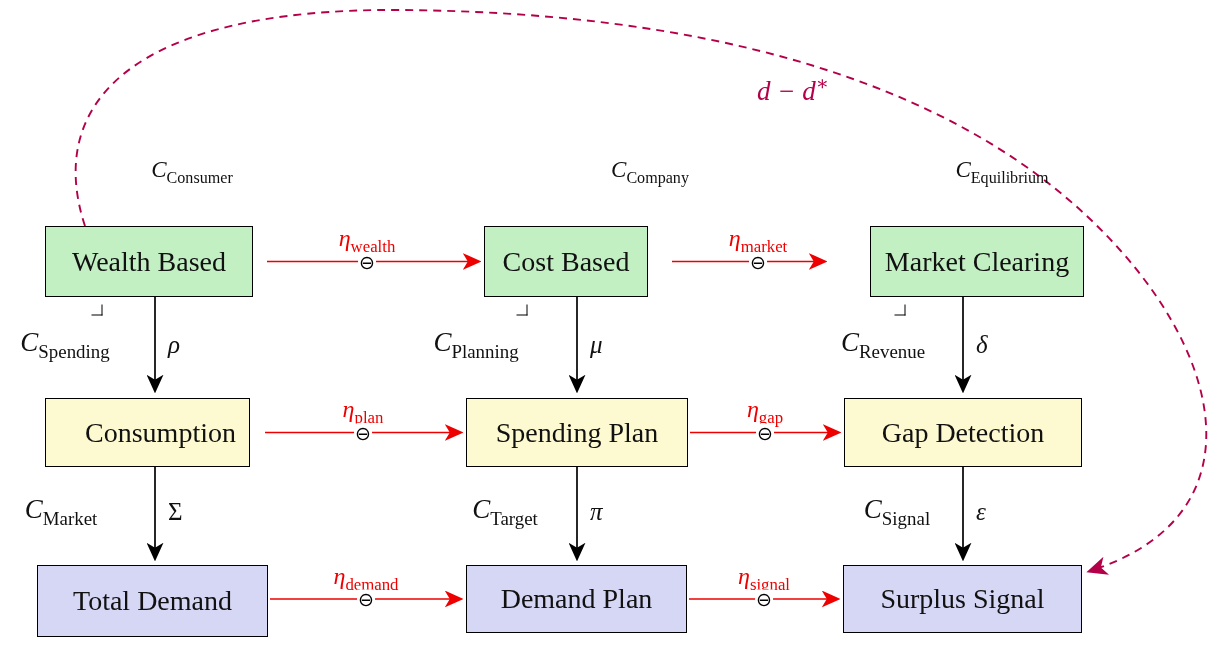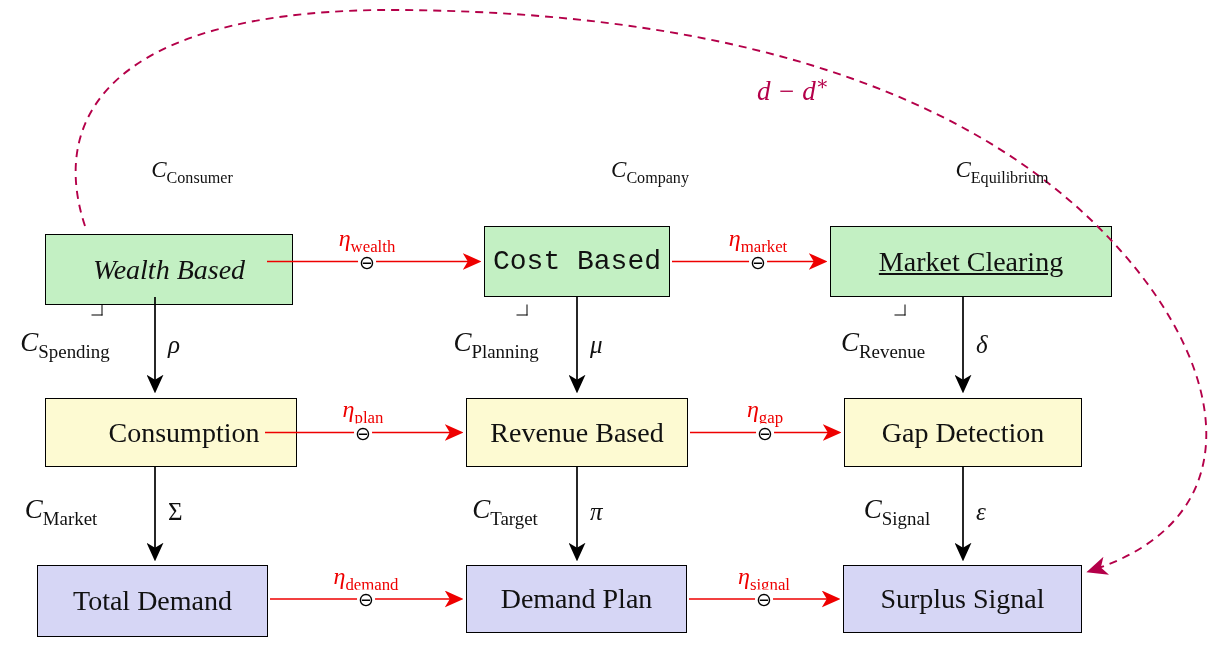--- a/index.html
+++ b/index.html
@@ -86,35 +86,35 @@
     <path class="blk" d="M155,467 V558" marker-end="url(#mk)"></path>
     <path class="blk" d="M577,467 V558" marker-end="url(#mk)"></path>
     <path class="blk" d="M963,467 V558" marker-end="url(#mk)"></path>
     <path class="dash" d="M85,226 C45,105 130,8 400,10 C680,12 960,70 1120,250 C1230,373 1250,520 1090,571" marker-end="url(#mp)"></path>
   </svg>
 
   <div class="lbl cat" style="left:192px;top:172px;"><i>C</i><sub>Consumer</sub></div>
   <div class="lbl cat" style="left:617px;top:172px;margin-left:33px;"><i>C</i><sub>Company</sub></div>
   <div class="lbl cat" style="left:1002px;top:172px;text-align:center;"><i>C</i><sub>Equilibrium</sub></div>
 
-  <div class="box row1" style="left:45px;top:234px;width:248px;height:71px;font-style:italic;">
+  <div class="box row1" style="left:45px;top:226px;width:208px;height:71px;">
       <span>Wealth Based</span>
     </div>
-  <div class="box row1" style="left:484px;top:226px;width:186px;height:71px;font-family:Liberation Mono, monospace;">
+  <div class="box row1" style="left:484px;top:226px;width:164px;height:71px;">
       <span>Cost Based</span>
     </div>
-  <div class="box row1" style="left:830px;top:226px;width:282px;height:71px;text-decoration:underline;">
+  <div class="box row1" style="left:870px;top:226px;width:214px;height:71px;">
       <span>Market Clearing</span>
     </div>
 
-  <div class="box row2" style="left:45px;top:398px;width:252px;height:69px;padding-left:26px;">
+  <div class="box row2" style="left:45px;top:398px;width:205px;height:69px;padding-left:26px;">
       <span>Consumption</span>
     </div>
   <div class="box row2" style="left:466px;top:398px;width:222px;height:69px;">
-      <span>Revenue Based</span>
+      <span>Spending Plan</span>
     </div>
   <div class="box row2" style="left:844px;top:398px;width:238px;height:69px;">
       <span>Gap Detection</span>
     </div>
 
   <div class="box row3" style="left:37px;top:565px;width:231px;height:72px;">
       <span>Total Demand</span>
     </div>
   <div class="box row3" style="left:843px;top:565px;width:239px;height:68px;">
       <span>Surplus Signal</span>
@@ -142,21 +142,21 @@
   <div class="lbl eta" style="left:366px;top:579px;"><i>η</i><sub>demand</sub></div>
   <div class="lbl ominus" style="left:366px;top:599px;">⊖</div>
 
   <div class="lbl eta" style="left:764px;top:579px;"><i>η</i><sub>signal</sub></div>
   <div class="lbl ominus" style="left:764px;top:599px;">⊖</div>
 
   <div class="lbl vgreek" style="left:168px;top:345px;"><i>ρ</i></div>
   <div class="lbl vcat" style="left:65px;top:345px;"><i>C</i><sub>Spending</sub></div>
 
   <div class="lbl vgreek" style="left:590px;top:345px;"><i>μ</i></div>
-  <div class="lbl vcat" style="left:496px;top:345px;"><i>C</i><sub>Planning</sub></div>
+  <div class="lbl vcat" style="left:476px;top:345px;"><i>C</i><sub>Planning</sub></div>
 
   <div class="lbl vgreek" style="left:976px;top:345px;"><i>δ</i></div>
   <div class="lbl vcat" style="left:883px;top:345px;"><i>C</i><sub>Revenue</sub></div>
 
   <div class="lbl vgreek" style="left:168px;top:512px;"><span class="up">Σ</span></div>
   <div class="lbl vcat" style="left:61px;top:512px;"><i>C</i><sub>Market</sub></div>
 
   <div class="lbl vgreek" style="left:590px;top:512px;"><i>π</i></div>
   <div class="lbl vcat" style="left:505px;top:512px;"><i>C</i><sub>Target</sub></div>
 

